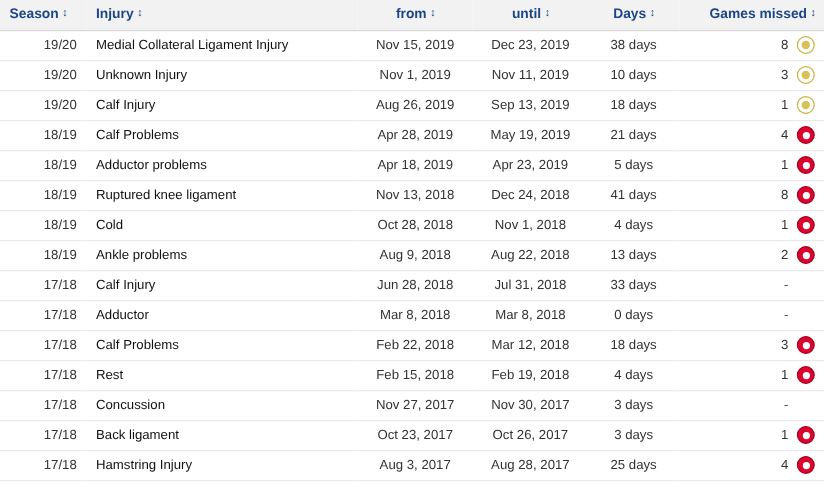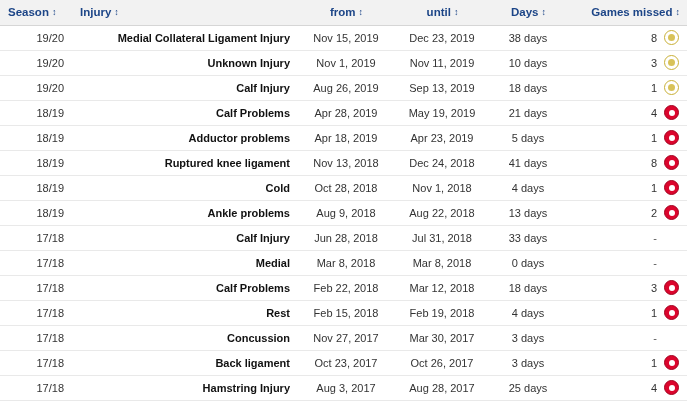--- a/index.html
+++ b/index.html
@@ -26,21 +26,21 @@
     color: #1c4587;
     font-weight: bold;
     font-size: 11.5px;
     height: 25px;
     padding: 0 8px;
     border-bottom: 1px solid #d6d6d6;
     white-space: nowrap;
   }
   .th-inner {
     display: inline-flex;
-    align-items: center;
+    align-items: flex-start;
     gap: 3px;
   }
   .sort-arrows {
     font-size: 9px;
     color: #1c4587;
     line-height: 1;
     letter-spacing: -1px;
   }
   th.c-season { width: 72px; text-align: left; }
   th.c-injury { width: 226px; text-align: left; margin-left: 15px; }
@@ -58,24 +58,23 @@
     overflow: hidden;
     text-overflow: ellipsis;
   }
   td.season {
     text-align: right;
     color: #333333;
     font-size: 11px;
     padding-right: 10px;
   }
   td.injury {
-    font-weight: bold;
+    font-weight: normal;
     color: #111111;
     font-size: 11px;
-    text-align: right;
   }
   td.from, td.until {
     text-align: center;
     color: #333333;
   }
   td.days {
     text-align: center;
     color: #333333;
   }
   td.games {
@@ -288,21 +287,21 @@
         <td class="days">33 days</td>
         <td class="games">
           <span class="games-wrap">
             <span class="games-num dash">-</span>
             <span class="club-badge none"></span>
           </span>
         </td>
       </tr>
       <tr>
         <td class="season">17/18</td>
-        <td class="injury">Medial</td>
+        <td class="injury">Adductor</td>
         <td class="from">Mar 8, 2018</td>
         <td class="until">Mar 8, 2018</td>
         <td class="days">0 days</td>
         <td class="games">
           <span class="games-wrap">
             <span class="games-num dash">-</span>
             <span class="club-badge none"></span>
           </span>
         </td>
       </tr>
@@ -329,21 +328,21 @@
           <span class="games-wrap">
             <span class="games-num">1</span>
             <span class="club-badge fcb"></span>
           </span>
         </td>
       </tr>
       <tr>
         <td class="season">17/18</td>
         <td class="injury">Concussion</td>
         <td class="from">Nov 27, 2017</td>
-        <td class="until">Mar 30, 2017</td>
+        <td class="until">Nov 30, 2017</td>
         <td class="days">3 days</td>
         <td class="games">
           <span class="games-wrap">
             <span class="games-num dash">-</span>
             <span class="club-badge none"></span>
           </span>
         </td>
       </tr>
       <tr>
         <td class="season">17/18</td>

